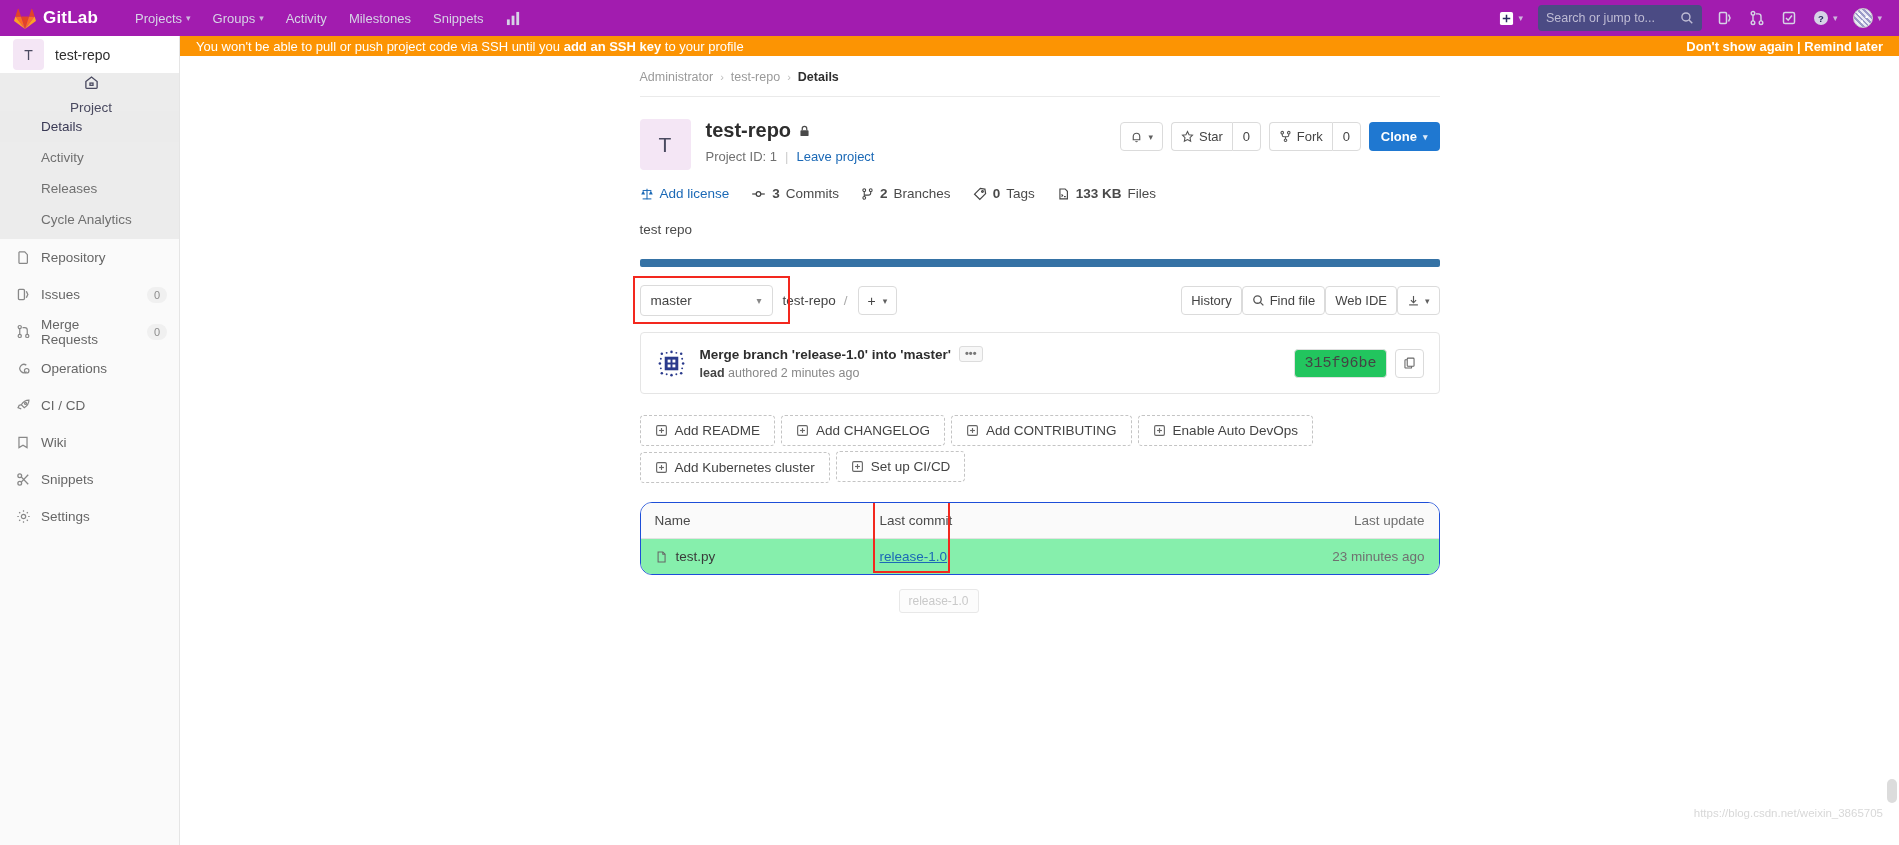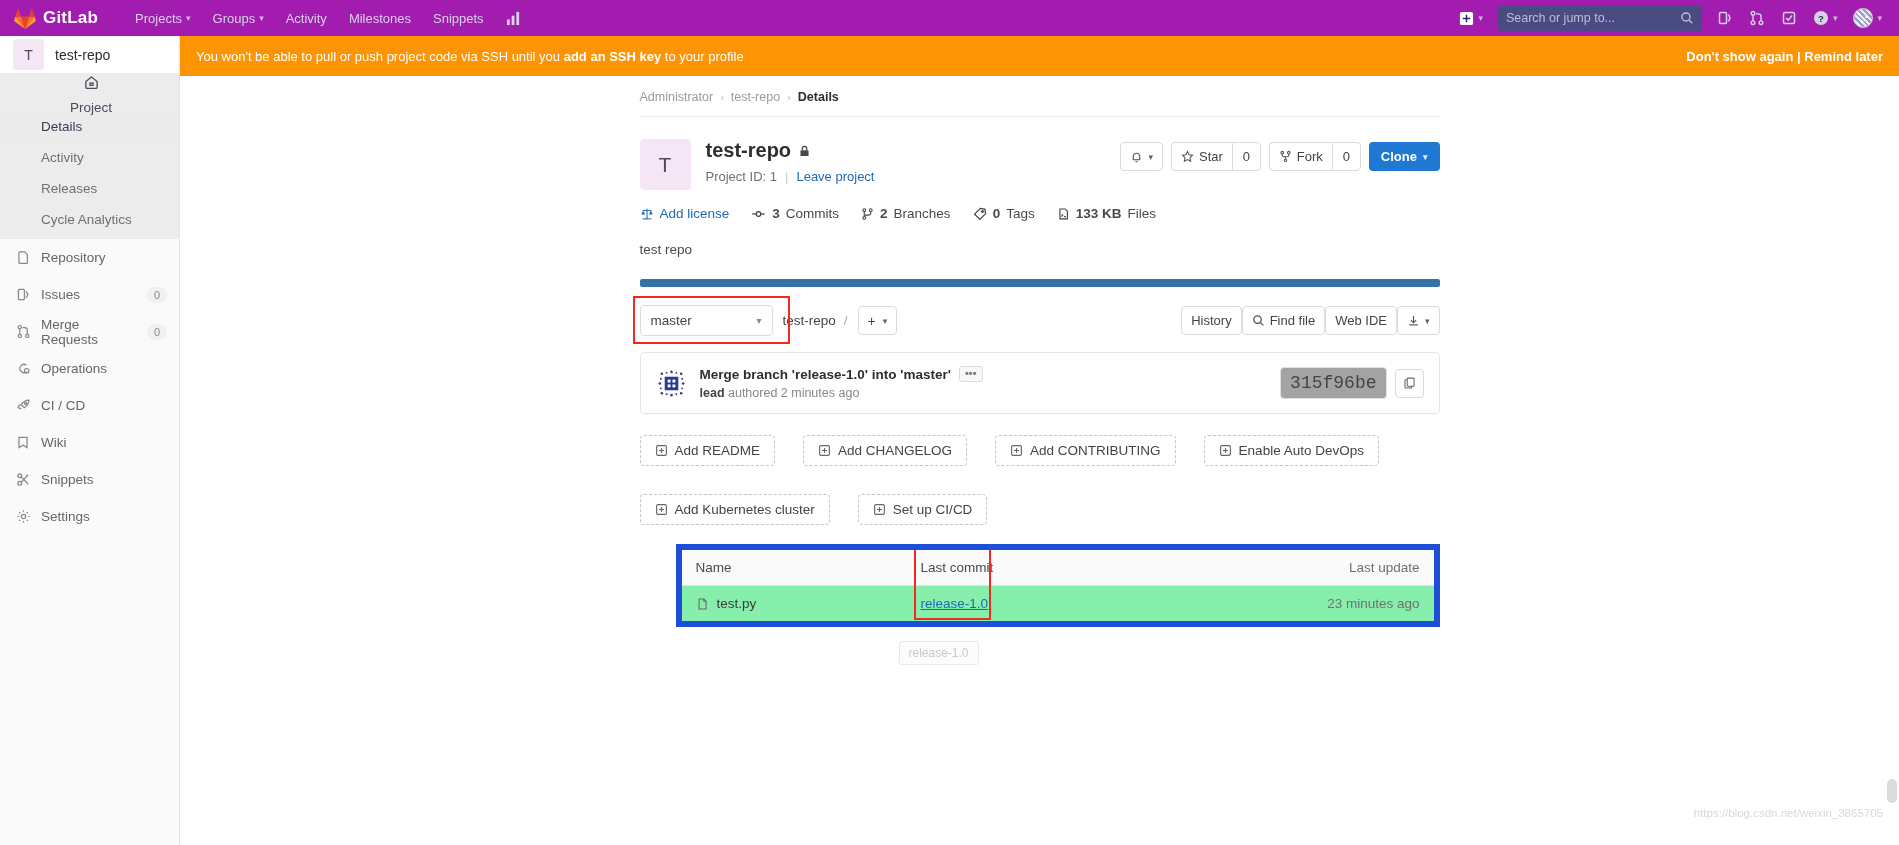--- a/index.html
+++ b/index.html
@@ -29,21 +29,21 @@
     color:#d6d3e6; font-size:13px; padding:0 11px; height:48px;
     display:flex; align-items:center; gap:4px; cursor:pointer; white-space:nowrap;
   }
   .caret { font-size:9px; opacity:.85; }
   .nav-right { margin-left:auto; display:flex; align-items:center; gap:2px; }
   .nav-btn {
     color:#d6d3e6; height:36px; min-width:30px; padding:0 7px;
     display:flex; align-items:center; justify-content:center; gap:4px; cursor:pointer;
   }
   .searchbox {
-    background:#4b4b84; border-radius:4px; height:26px; width:204px;
+    background:#4b4b84; border-radius:4px; height:26px; width:164px;
     display:flex; align-items:center; padding:0 8px; margin:0 6px;
     color:#bfbcd4; font-size:12.5px; cursor:text;
   }
   .searchbox .sb-text { flex:1; }
   .avatar-nav {
     width:20px; height:20px; border-radius:50%;
     background:
       radial-gradient(circle at 30% 30%, #fff 1px, transparent 1.4px),
       radial-gradient(circle at 70% 45%, #fff 1px, transparent 1.4px),
       radial-gradient(circle at 45% 70%, #fff 1px, transparent 1.4px),
@@ -85,21 +85,21 @@
   .sb-group { background:#ececec; padding-bottom:4px; }
   .sb-badge {
     margin-left:auto; background:#f0f0f0; color:#8c8c8c;
     border-radius:8px; font-size:11px; padding:1px 7px; line-height:14px;
   }
 
   
   .content { flex:1; position:relative; overflow:hidden; background:#fff; }
 
   .alert-bar {
-    background:#fc9403; color:#fff; height:40px;
+    background:#fc9403; color:#fff; height:20px;
     display:flex; align-items:center; padding:0 16px;
     font-size:13px;
   }
   .alert-bar .spacer { flex:1; }
   .alert-bar b { font-weight:700; }
   .alert-actions { font-weight:700; font-size:13px; cursor:pointer; }
   .wrap { max-width:800px; margin:0 auto; padding-left:0; }
 
   .breadcrumb {
     padding:14px 0 12px 0; font-size:12.5px; color:#9a9a9a;
@@ -175,39 +175,38 @@
   .commit-main { display:flex; flex-direction:column; gap:4px; }
   .commit-title { font-size:13.5px; font-weight:700; color:#2e2e2e; display:flex; align-items:center; gap:8px; }
   .ellipsis-btn {
     border:1px solid #dcdcdc; border-radius:3px; background:#f7f7f7;
     font-size:11px; color:#777; padding:0 5px; height:16px; line-height:13px; cursor:pointer;
   }
   .commit-sub { font-size:12.5px; color:#888; }
   .commit-sub b { color:#444; font-weight:600; }
   .commit-right { margin-left:auto; display:flex; align-items:center; gap:8px; }
   .sha {
-    font-family:"Liberation Mono", monospace; font-size:18px; color:#444;
-    border:1px solid #e0e0e0; border-radius:4px; padding:5px 9px; background:#a3a3a3; cursor:pointer;margin-left:20px;
+    font-family:"Liberation Mono", monospace; font-size:15px; color:#444;
+    border:1px solid #e0e0e0; border-radius:4px; padding:5px 9px; background:#22c55e; cursor:pointer;margin-left:20px;
   }
   .copy-btn {
     border:1px solid #dbdbdb; border-radius:4px; background:#fff; width:29px; height:29px;
     display:flex; align-items:center; justify-content:center; cursor:pointer;
   }
 
-  .quick-actions { display:flex; flex-wrap:wrap; gap:28px; margin-top:21px;align-items:center; }
+  .quick-actions { display:flex; flex-wrap:wrap; gap:6px; margin-top:21px; }
   .qa-btn {
     border:1px dashed #c4c4c4; border-radius:4px; background:#fff;
     height:31px; display:flex; align-items:center; gap:7px; padding:0 14px;
     font-size:13.5px; color:#444; cursor:pointer;
   }
 
   .files-table {
-    border:6px solid #1d4ed8; border-radius:0; margin-top:19px; overflow:hidden;
+    border:1px solid #1d4ed8; border-radius:12px; margin-top:19px; overflow:hidden;
     position:relative;
-    margin-left:36px;
   }
   .ft-head {
     background:#fafafa; border-bottom:1px solid #e2e2e2;
     display:flex; align-items:center; height:36px; padding:0 14px;
     font-size:13.5px; color:#4a4a4a;
   }
   .ft-row {
     display:flex; align-items:center; height:35px; padding:0 14px;
     font-size:13.5px; color:#3a3a3a; background:#86efac;
   }

